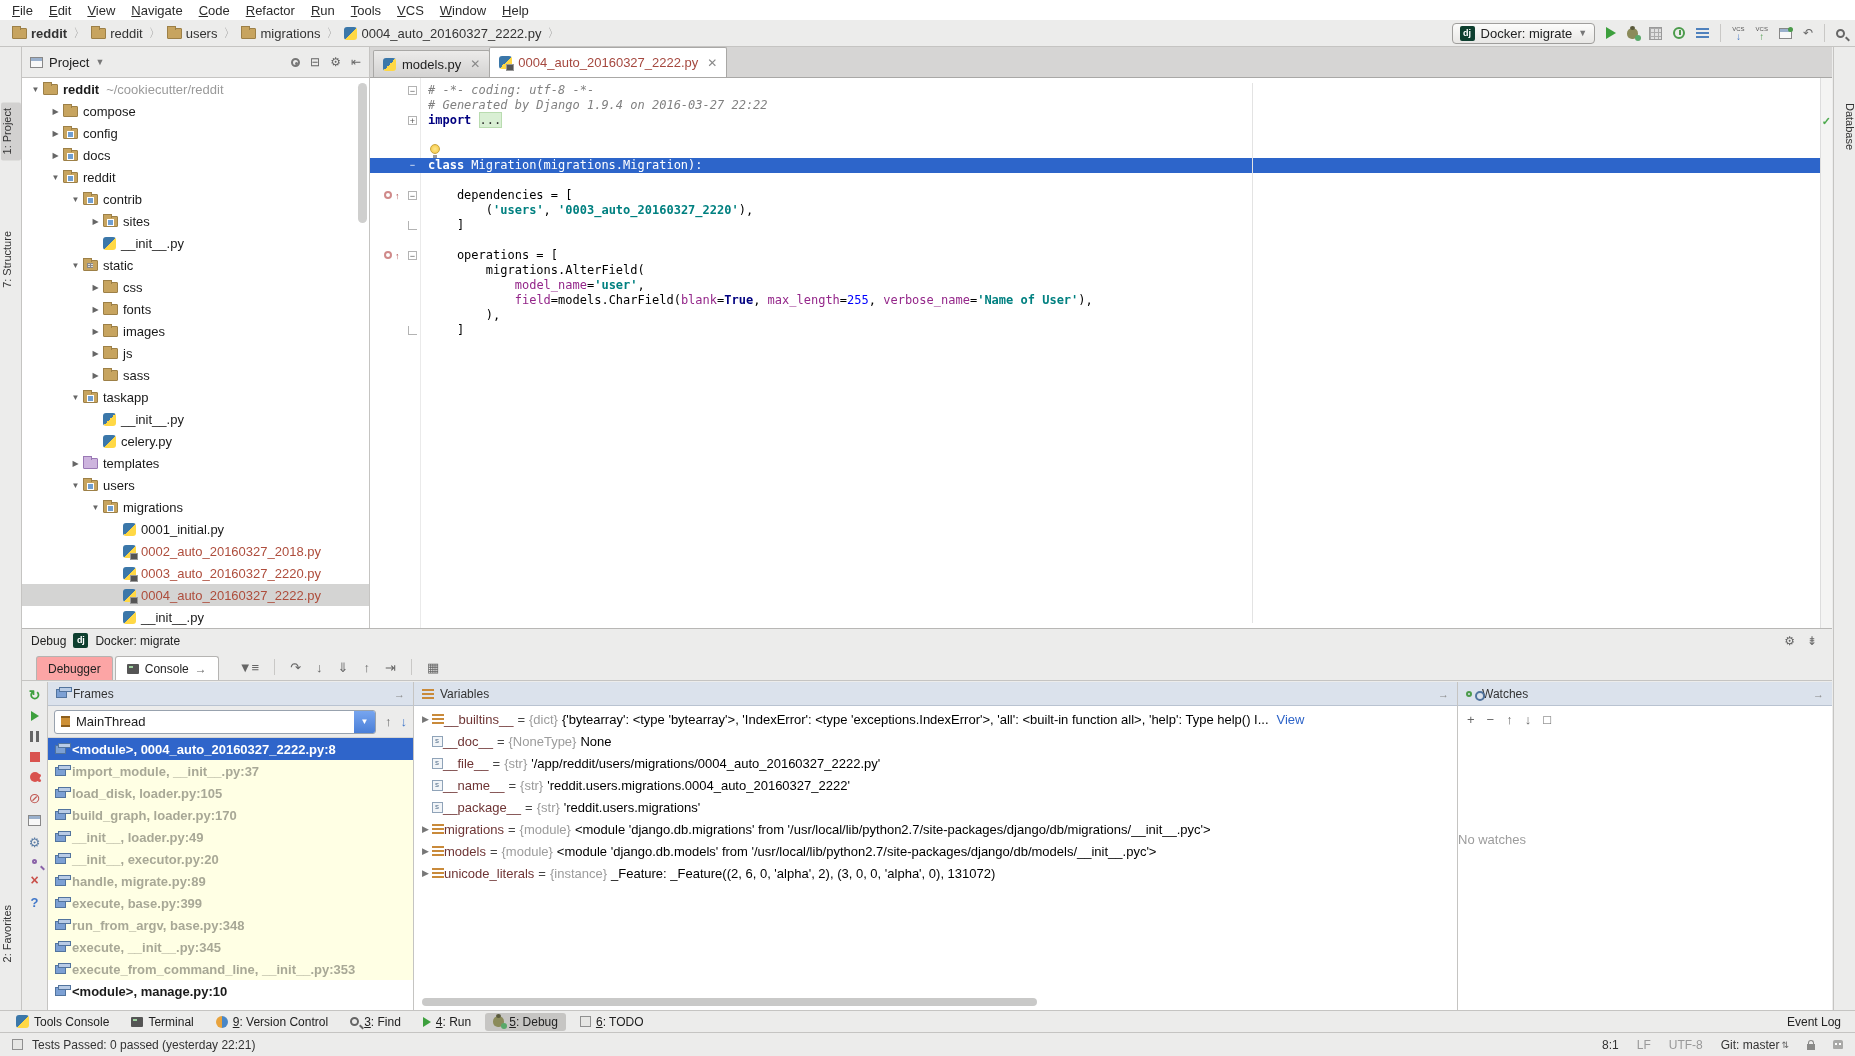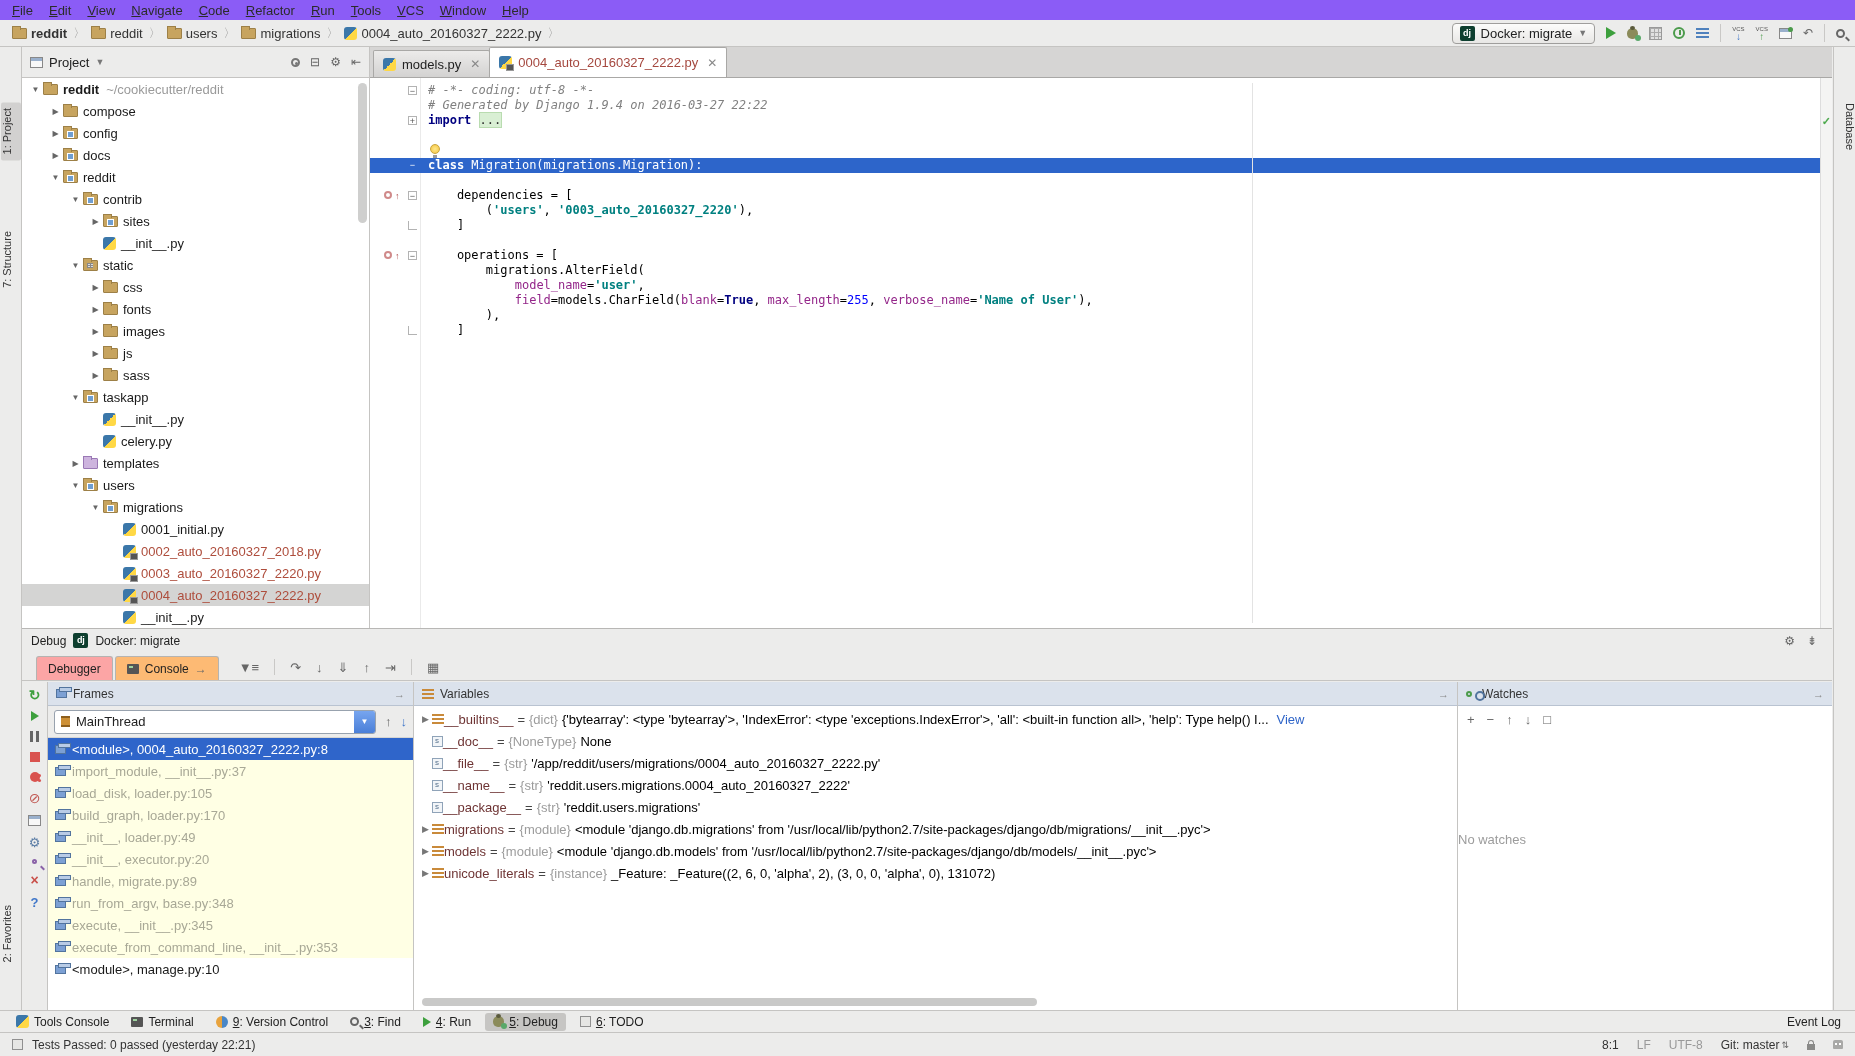--- a/index.html
+++ b/index.html
@@ -1,21 +1,21 @@
 <!DOCTYPE html>
 <html><head>
 <meta charset="utf-8">
 <style>
 * { margin:0; padding:0; box-sizing:border-box; }
 html,body { width:1855px; height:1056px; }
 body { position:relative; font-family:"Liberation Sans",sans-serif; font-size:12px; color:#222;
   background:#ececeb; overflow:hidden; }
 
 
-.menubar { position:absolute; left:0; top:0; right:0; height:21px; background:#8b5cf6;
+.menubar { position:absolute; left:0; top:0; right:0; height:21px; background:#ffffff;
   border-bottom:1px solid #c9c8c6; display:flex; align-items:center; padding-left:4px; }
 .menu-item { padding:1px 8px; font-size:13px; color:#2b2b2b; }
 .menu-item::first-letter { text-decoration:underline; }
 
 
 .navbar { position:absolute; left:0; top:20px; right:0; height:27px; background:#ececeb;
   border-bottom:1px solid #c5c4c2; display:flex; align-items:center; padding:0 10px; }
 .crumbs { display:flex; align-items:center; font-size:13px; color:#333; }
 .crumb { display:flex; align-items:center; gap:4px; padding:0 2px; }
 .crumb.bold { font-weight:bold; }
@@ -85,41 +85,41 @@
 .bulb::after { content:""; position:absolute; left:2px; top:10px; width:4px; height:3px; background:#9a9a9a; }
 .err-stripe { position:absolute; right:0; top:31px; width:12px; bottom:0; background:#f4f4f3; border-left:1px solid #ddd; }
 .ok-check { position:absolute; right:1px; top:37px; color:#4faa4f; font-size:11px; font-weight:bold; }
 
 
 .debug-panel { position:absolute; left:22px; top:628px; width:1810px; height:382px; background:#ececeb; border-top:1px solid #b8b7b5; }
 .dbg-header { height:23px; display:flex; align-items:center; gap:7px; padding:0 9px; font-size:12px; color:#222; }
 .dbg-hicons { margin-left:auto; display:flex; gap:12px; color:#666; padding-right:6px; }
 .dbg-tabsrow { height:29px; border-bottom:1px solid #c5c4c2; display:flex; align-items:flex-end; padding-left:14px; }
 .dbg-tab { height:24px; padding:0 11px; display:flex; align-items:center; gap:6px; font-size:12px;
-  border:1px solid #b5b4b2; border-bottom:none; border-radius:3px 3px 0 0; background:#fdba74; margin-right:2px; }
+  border:1px solid #b5b4b2; border-bottom:none; border-radius:3px 3px 0 0; background:#ffffff; margin-right:2px; }
 .dbg-tab.active { background:#fca5a5; }
 .step-icons { display:flex; gap:15px; margin-left:18px; align-items:center; color:#3f6fb5;
   font-size:13px; padding-bottom:5px; }
 .step-icons .sep { width:1px; height:16px; background:#c9c8c6; }
 .dbg-body { position:absolute; top:53px; left:0; right:0; bottom:0; display:flex; }
 .dbg-ltb { width:26px; background:#ececeb; border-right:1px solid #c5c4c2; display:flex;
   flex-direction:column; align-items:center; padding-top:7px; gap:10px; flex:none; }
 .col-header { height:24px; background:#dbe2ec; border-bottom:1px solid #b9c3d1; display:flex;
   align-items:center; gap:6px; padding:0 8px; font-size:12px; color:#333; flex:none; }
 .hide-ic { margin-left:auto; color:#888; font-size:11px; }
 .frames-col { width:366px; border-right:1px solid #c5c4c2; background:#fff; display:flex; flex-direction:column; }
 .thread-row { height:32px; display:flex; align-items:center; padding:0 6px; background:#ececeb;
   border-bottom:1px solid #d5d5d3; gap:9px; flex:none; }
 .thread-combo { flex:1; height:24px; border:1px solid #98a2ae; background:#fff; border-radius:3px;
   display:flex; align-items:center; padding-left:6px; gap:6px; position:relative; font-size:13px; }
 .combo-btn { position:absolute; right:0; top:0; bottom:0; width:21px;
   background:linear-gradient(#77a5ef,#4a7fd8); border-radius:0 2px 2px 0; color:#fff;
   display:flex; align-items:center; justify-content:center; font-size:8px; }
 .thread-arrows { display:flex; gap:9px; font-size:13px; }
-.frames-list { flex:1; overflow:hidden; }
+.frames-list { flex:1; overflow:hidden;font-weight:bold; }
 .frame-row { height:22px; display:flex; align-items:center; gap:6px; padding-left:7px; font-size:13px; white-space:nowrap; }
 .frame-row.lib { background:#ffffe4; color:#a8a896; }
 .frame-row.sel { background:#2f65ca; color:#fff; }
 .frame-row.proj { background:#fff; color:#1a1a1a; }
 .vars-col { flex:1; background:#fff; border-right:1px solid #c5c4c2; display:flex; flex-direction:column; position:relative; }
 .vars-list { flex:1; padding-top:2px; overflow:hidden; }
 .var-row { height:22px; display:flex; align-items:center; font-size:13px; white-space:nowrap; padding-left:5px; }
 .var-arrow { width:13px; color:#777; font-size:9px; text-align:center; flex:none; }
 .var-name { color:#6e3434; }
 .var-eq { color:#444; padding:0 4px; }
@@ -556,20 +556,24 @@
           <div class="frame-row lib">
             <span class="ic ic-frames"></span>
             <span>__init__, executor.py:20</span>
           </div>
           <div class="frame-row lib">
             <span class="ic ic-frames"></span>
             <span>handle, migrate.py:89</span>
           </div>
           <div class="frame-row lib">
             <span class="ic ic-frames"></span>
+            <span>execute, base.py:399</span>
+          </div>
+          <div class="frame-row lib">
+            <span class="ic ic-frames"></span>
             <span>run_from_argv, base.py:348</span>
           </div>
           <div class="frame-row lib">
             <span class="ic ic-frames"></span>
             <span>execute, __init__.py:345</span>
           </div>
           <div class="frame-row lib">
             <span class="ic ic-frames"></span>
             <span>execute_from_command_line, __init__.py:353</span>
           </div>

